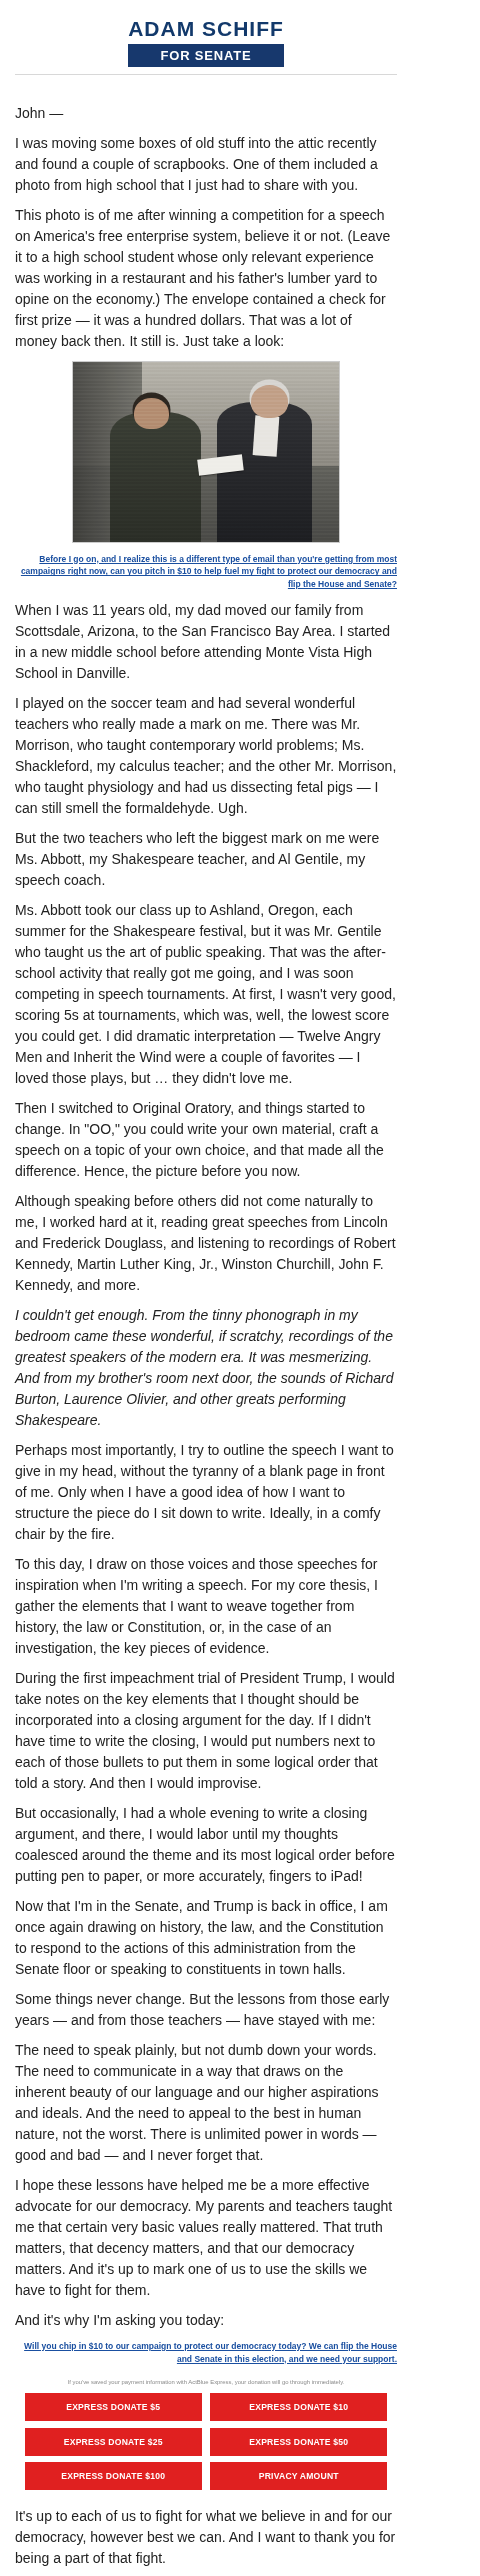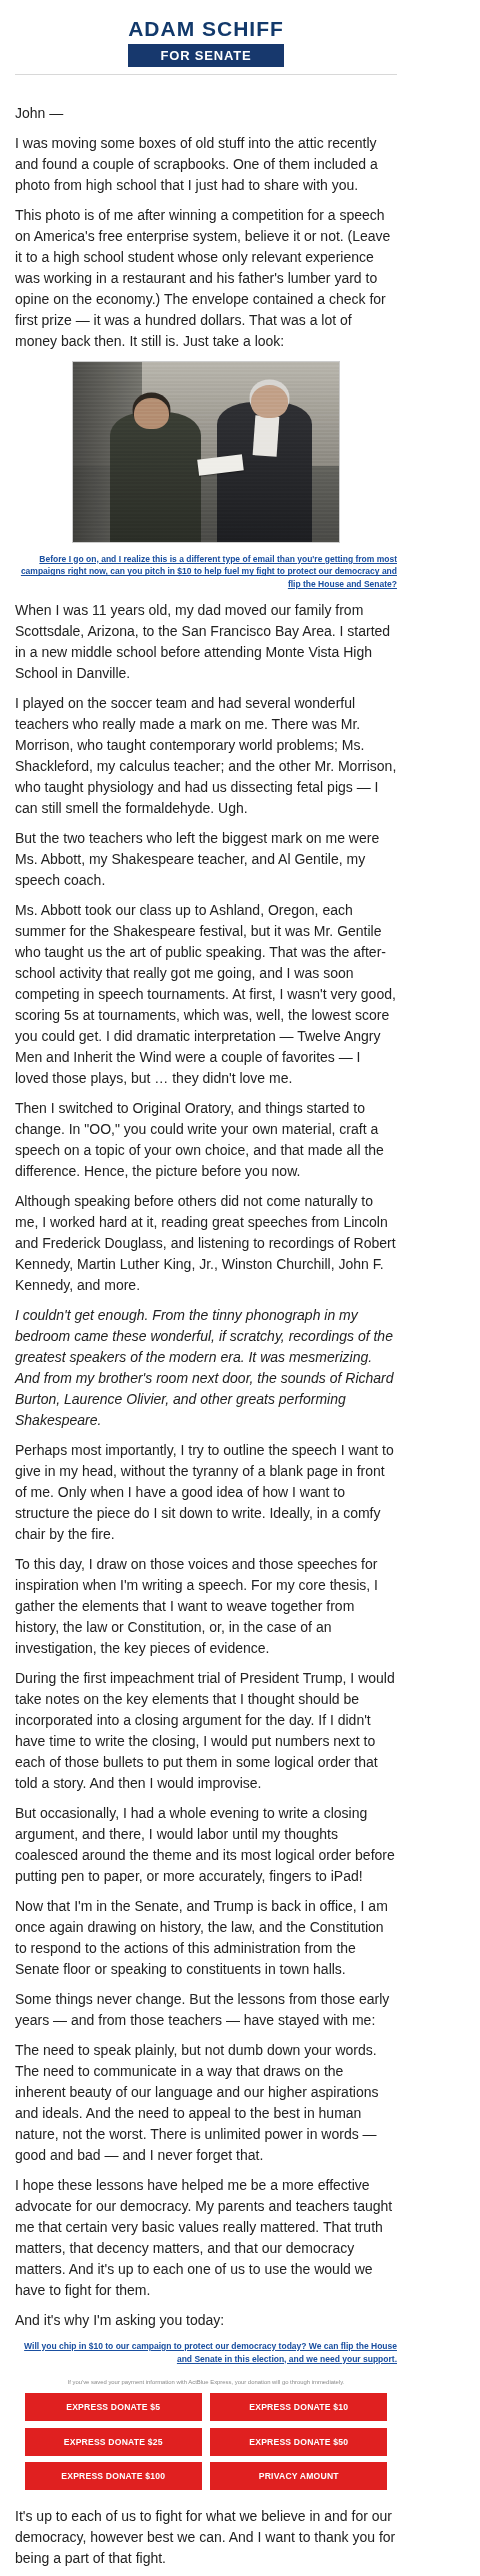--- a/index.html
+++ b/index.html
@@ -317,21 +317,21 @@
     <p>But occasionally, I had a whole evening to write a closing argument, and there, I would labor until my thoughts coalesced around the theme and its most logical order before putting pen to paper, or more accurately, fingers to iPad!</p>
     <p>Now that I'm in the Senate, and Trump is back in office, I am once again drawing on history, the law, and the Constitution to respond to the actions of this administration from the Senate floor or speaking to constituents in town halls.</p>
 
     <p>
       <span class="bold-run">Some things never change.</span><span> But the lessons from those early years — and from those teachers — have stayed with me:</span>
     </p>
 
     <p>The need to speak plainly, but not dumb down your words. The need to communicate in a way that draws on the inherent beauty of our language and our higher aspirations and ideals. And the need to appeal to the best in human nature, not the worst. There is unlimited power in words — good and bad — and I never forget that.</p>
 
     <p>
-      <span>I hope these lessons have helped me be a more effective advocate for our democracy. My parents and teachers taught me that certain very basic values really mattered. </span><span class="bold-run">That truth matters, that decency matters, and that our democracy matters.</span><span> And it's up to each one of us to use the would we have to fight for them.</span>
+      <span>I hope these lessons have helped me be a more effective advocate for our democracy. My parents and teachers taught me that certain very basic values really mattered. </span><span class="bold-run">That truth matters, that decency matters, and that our democracy matters.</span><span> And it's up to mark one of us to use the skills we have to fight for them.</span>
     </p>
 
     <p>And it's why I'm asking you today:</p>
 
     <a class="cta-link" href="#">Will you chip in $10 to our campaign to protect our democracy today? We can flip the House and Senate in this election, and we need your support.</a>
   </div>
 
   <div class="donate-section">
     <div class="disclaimer">If you've saved your payment information with ActBlue Express, your donation will go through immediately.</div>
     <div class="btn-grid">

